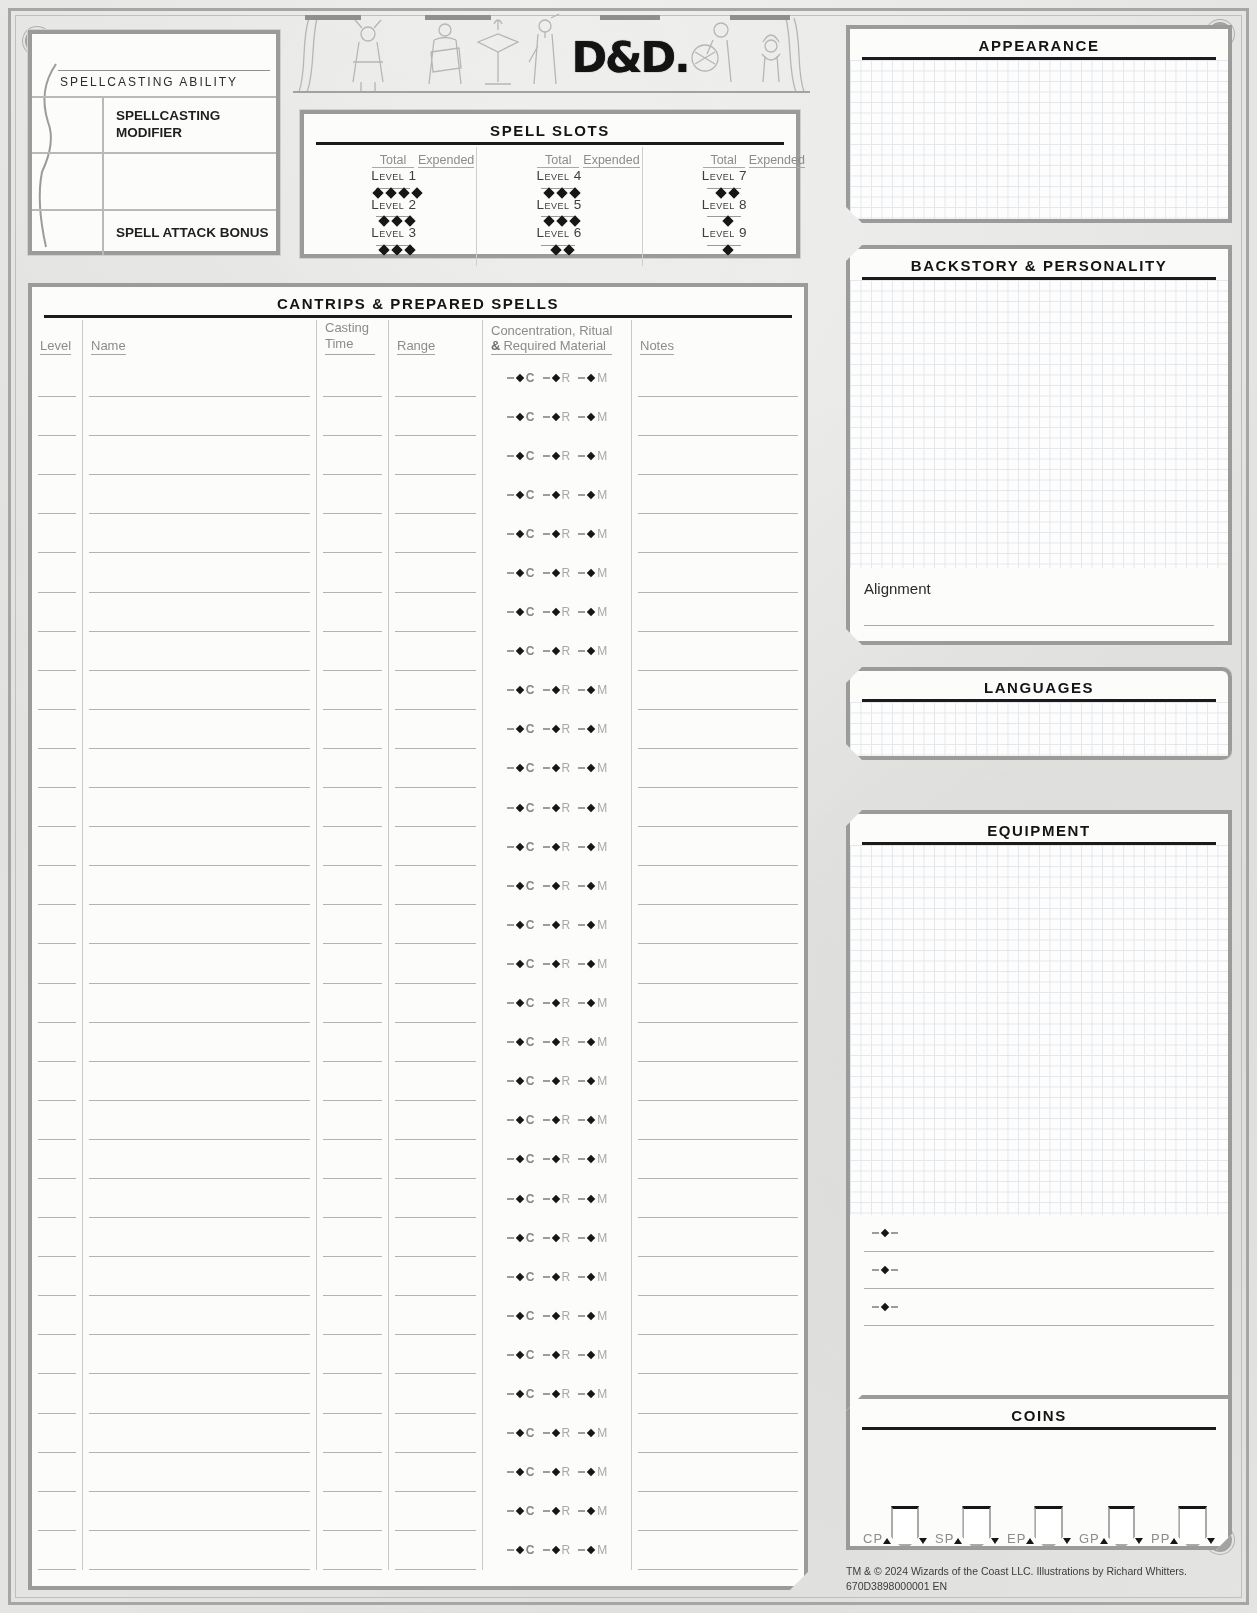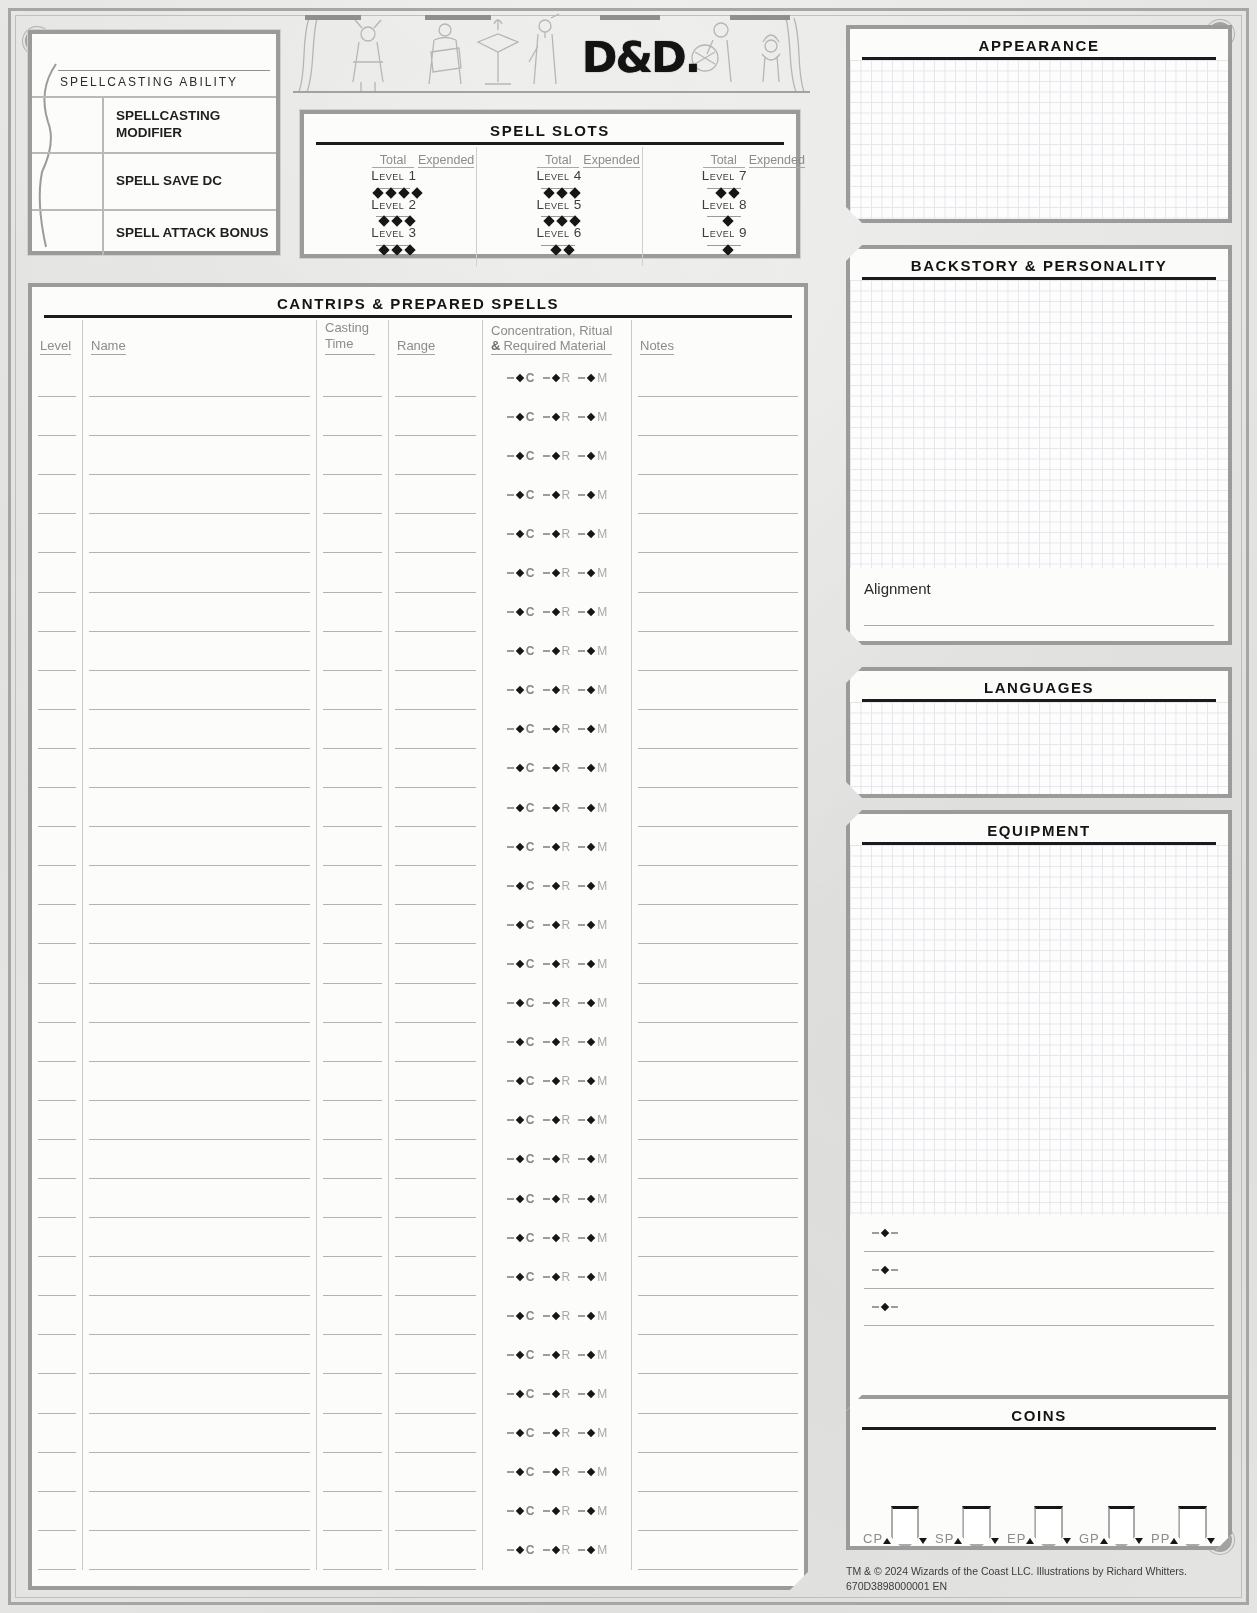--- a/index.html
+++ b/index.html
@@ -58,21 +58,21 @@
   .sc-title { position:absolute; left:28px; top:41px; font-size:12px; letter-spacing:2px; color:#2c2c2c; }
   .sc-row { position:absolute; left:0; right:0; display:flex; border-top:2px solid #b9b9b7; }
   .sc-row1 { top:62px; height:56px; }
   .sc-row2 { top:118px; height:57px; }
   .sc-row3 { top:175px; height:46px; }
   .sc-value { width:72px; border-right:2px solid #b9b9b7; }
   .sc-label { flex:1; display:flex; align-items:center; padding:4px 6px 4px 12px; font-weight:bold; font-size:13.5px; color:#1f1f1f; line-height:1.25; }
 
   
   .banner { position:absolute; left:293px; top:12px; width:517px; height:88px; }
-  .logo { position:absolute; left:268px; top:20px; width:138px; height:54px; text-align:right;
+  .logo { position:absolute; left:268px; top:20px; width:138px; height:54px; text-align:center;
           font-family:"DejaVu Sans", sans-serif; font-weight:bold; font-size:43px; letter-spacing:-2px; color:#131313;
           text-shadow:0 0 1px #131313; }
 
   
   .slots-box { left:300px; top:110px; width:500px; height:148px; }
   .slots-cols { flex:1; display:flex; padding:2px 8px 4px 8px; }
   .slot-col { flex:1; padding:0 2px 12px 8px; }
   .slot-col.div { border-right:1px solid #cfcfcd; }
   .slot-hdr { display:flex; height:21px; align-items:flex-end; font-size:12.5px; color:#8c8c8a; }
   .slot-hdr .sp { width:52px; }
@@ -100,21 +100,21 @@
   .td.lined::after { content:""; position:absolute; left:6px; right:6px; bottom:0; border-bottom:1px solid #b3b3b1; }
   .td-crm { display:flex; align-items:center; justify-content:center; gap:8px; }
   .crm-g { display:flex; align-items:center; gap:3px; }
   .crm-letter { font-size:12px; color:#a8a8a6; }
   .crm-letter.b { font-weight:bold; color:#868684; }
 
   
   .rbox { left:846px; width:386px; }
   .appearance-box { top:25px;  height:198px; }
   .backstory-box  { top:245px; height:400px; }
-  .languages-box  { top:667px; height:131px; }
+  .languages-box  { top:667px; height:93px;border-radius:10px; }
   .equipment-box  { top:810px; height:709px; }
   .coins-box      { top:1395px; height:155px; }
   .backstory-grid { flex:none; height:288px; }
   .equip-grid { flex:none; height:370px; }
   .sub-label { font-size:15px; color:#2a2a28; padding:12px 14px 0; }
   .align-line { margin:28px 14px 14px; border-bottom:1px solid #a9a9a7; flex:none; }
   .att-row { display:flex; align-items:center; height:37px; margin:0 14px; border-bottom:1px solid #aeaeac; gap:3px; padding-left:8px; }
 
   
   .coins-row { flex:1; display:flex; justify-content:space-between; padding:6px 13px 0; }
@@ -148,21 +148,20 @@
       <path d="M22,2 Q4,28 14,60 Q22,80 8,110 Q2,140 12,185" stroke="#9b9b99" stroke-width="2" fill="none"></path>
     </svg>
     <div class="sc-topline"></div>
     <div class="sc-title">SPELLCASTING ABILITY</div>
     <div class="sc-row sc-row1">
       <div class="sc-value"></div>
       <div class="sc-label">SPELLCASTING MODIFIER</div>
     </div>
     <div class="sc-row sc-row2">
       <div class="sc-value"></div>
-      <div class="sc-label">SPELL SAVE DC</div>
     </div>
     <div class="sc-row sc-row3">
       <div class="sc-value"></div>
       <div class="sc-label">SPELL ATTACK BONUS</div>
     </div>
   </section>
 
   <section class="banner">
     <svg width="517" height="88" viewBox="0 0 517 88">
       <g fill="none" stroke="#b6b6b4" stroke-width="1.3">

